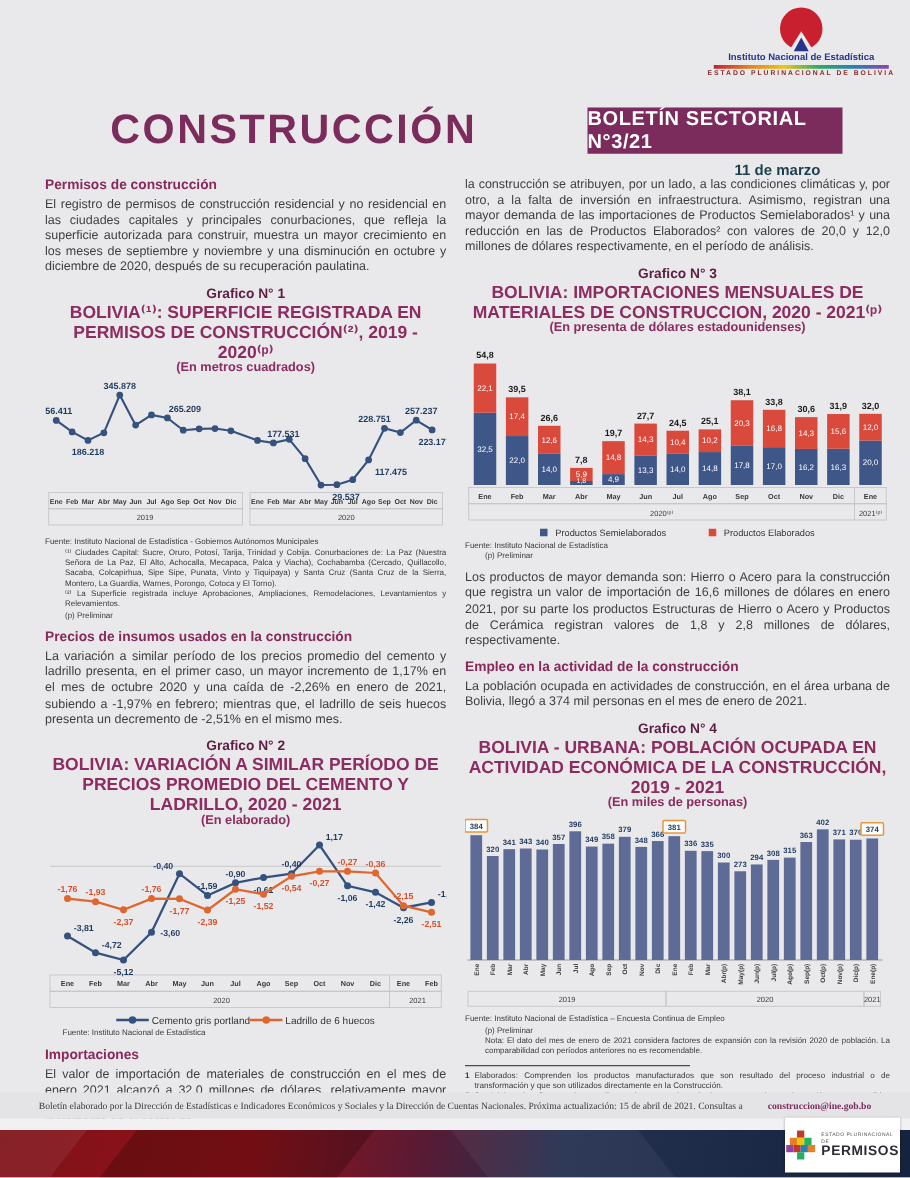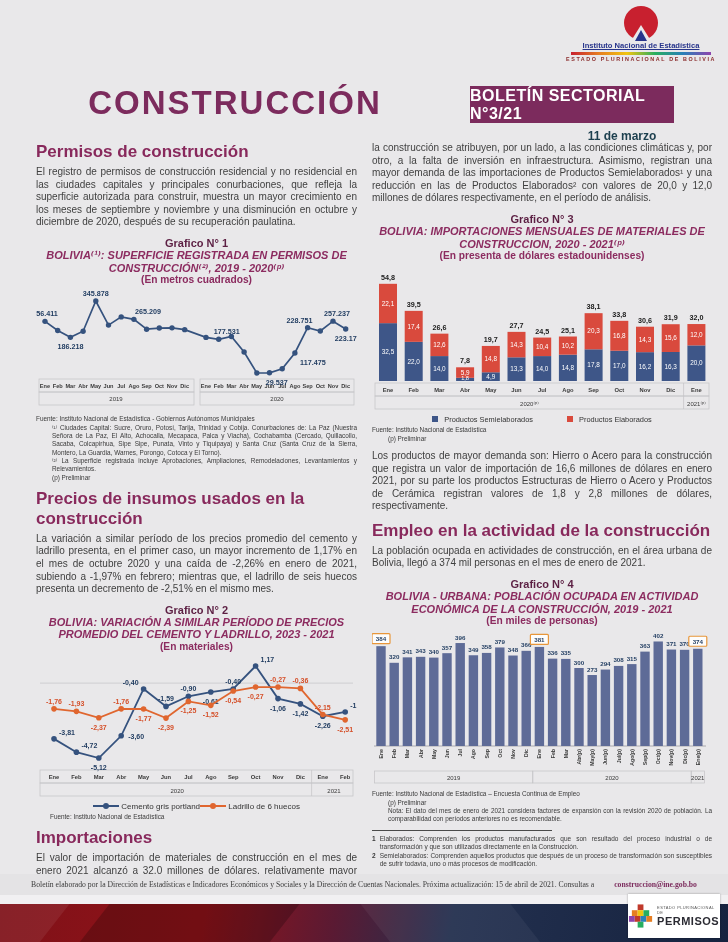--- a/index.html
+++ b/index.html
@@ -5,40 +5,40 @@
   html,body{margin:0;padding:0;}
   body{font-family:"Liberation Sans","DejaVu Sans",sans-serif;background:#d8d7d9;}
   #page{position:relative;width:728px;height:942px;background:#e9e8ea;overflow:hidden;margin:0 auto;}
 
   
   .ine-logo{position:absolute;left:555px;top:6px;width:172px;text-align:center;}
   .ine-circle{width:34px;height:34px;border-radius:50%;background:#c8202f;margin:0 auto;position:relative;}
   .ine-circle .white-tri{position:absolute;left:7px;bottom:-1px;width:0;height:0;border-left:10px solid transparent;border-right:10px solid transparent;border-bottom:16px solid #e9e8ea;}
   .ine-circle .blue-tri{position:absolute;left:11px;bottom:-1px;width:0;height:0;border-left:6px solid transparent;border-right:6px solid transparent;border-bottom:11px solid #27348b;}
   .ine-word{color:#27348b;font-weight:bold;font-size:19px;letter-spacing:1px;line-height:1;margin-top:1px;}
-  .ine-name{color:#27348b;font-weight:bold;font-size:7.6px;margin-top:1px;text-decoration:underline;}
+  .ine-name{color:#27348b;font-weight:bold;font-size:7.6px;margin-top:1px;}
   .ine-rainbow{height:2.5px;width:140px;margin:2px auto 1px auto;background:linear-gradient(90deg,#c8202f,#e67e22,#f1c40f,#27ae60,#2980b9,#8e44ad);}
   .ine-country{color:#8a2b2b;font-size:5.4px;letter-spacing:1.6px;font-weight:bold;}
 
   .page-title{position:absolute;left:0;top:84px;width:470px;text-align:center;color:#7c2b5d;font-size:33px;font-weight:bold;letter-spacing:2px;}
   .banner{position:absolute;left:470px;top:86px;width:204px;height:37px;background:#7c2b5d;display:flex;align-items:center;justify-content:flex-end;}
   .banner span{color:#ffffff;font-weight:bold;font-size:16px;letter-spacing:.5px;}
   .issue-date{position:absolute;left:493px;top:129px;width:258px;text-align:center;color:#1c3f4e;font-weight:bold;font-size:12px;}
 
   
   .col{position:absolute;top:142px;}
   .col-left{left:36px;width:321px;}
   .col-right{left:372px;width:340px;}
 
-  h3.sec{color:#88295c;font-size:17px;font-weight:bold;margin:0 0 4px 0;}
+  h3.sec{color:#88295c;font-size:11px;font-weight:bold;margin:0 0 4px 0;}
   p.body{color:#3f3f3f;font-size:10px;line-height:1.26;text-align:justify;margin:0 0 8px 0;}
 
   .gtitle{text-align:center;margin:2px 0 2px 0;}
   .gtitle .l1{color:#5c1f43;font-weight:bold;font-size:11px;}
-  .gtitle .l2{color:#8c2c60;font-weight:bold;font-size:11px;line-height:1.15;font-style:italic;}
+  .gtitle .l2{color:#8c2c60;font-weight:bold;font-size:14px;line-height:1.15;}
   .gtitle .l3{color:#8c2c60;font-weight:bold;font-size:10.2px;}
 
   .src{color:#3a3a3a;font-size:6.4px;line-height:1.3;margin:1px 0 7px 0;}
   .src .ind{padding-left:16px;text-align:justify;}
   .src .ind2{padding-left:16px;}
 
   .legend-row{display:flex;justify-content:center;align-items:center;margin:0 0 2px 0;font-size:8px;color:#333;}
   .legend-line{display:inline-block;width:26px;height:2px;position:relative;top:-2px;}
   .legend-dot{position:absolute;left:10px;top:-2.4px;width:6px;height:6px;border-radius:50%;}
   .legend-sq{display:inline-block;width:6px;height:6px;margin-right:4px;}
@@ -167,22 +167,22 @@
       <div class="ind">⁽¹⁾ Ciudades Capital: Sucre, Oruro, Potosí, Tarija, Trinidad y Cobija. Conurbaciones de: La Paz (Nuestra Señora de La Paz, El Alto, Achocalla, Mecapaca, Palca y Viacha), Cochabamba (Cercado, Quillacollo, Sacaba, Colcapirhua, Sipe Sipe, Punata, Vinto y Tiquipaya) y Santa Cruz (Santa Cruz de la Sierra, Montero, La Guardia, Warnes, Porongo, Cotoca y El Torno).</div>
       <div class="ind">⁽²⁾ La Superficie registrada incluye Aprobaciones, Ampliaciones, Remodelaciones, Levantamientos y Relevamientos.</div>
       <div class="ind2">(p) Preliminar</div>
     </div>
 
     <h3 class="sec">Precios de insumos usados en la construcción</h3>
     <p class="body">La variación a similar período de los precios promedio del cemento y ladrillo presenta, en el primer caso, un mayor incremento de 1,17% en el mes de octubre 2020 y una caída de -2,26% en enero de 2021, subiendo a -1,97% en febrero; mientras que, el ladrillo de seis huecos presenta un decremento de -2,51% en el mismo mes.</p>
 
     <div class="gtitle">
       <div class="l1">Grafico N° 2</div>
-      <div class="l2">BOLIVIA: VARIACIÓN A SIMILAR PERÍODO DE PRECIOS PROMEDIO DEL CEMENTO Y LADRILLO, 2023 - 2021</div>
-      <div class="l3">(En materiales)</div>
+      <div class="l2">BOLIVIA: VARIACIÓN A SIMILAR PERÍODO DE PRECIOS PROMEDIO DEL CEMENTO Y LADRILLO, 2020 - 2021</div>
+      <div class="l3">(En elaborado)</div>
     </div>
     <div class="chart-wrap">
       <svg width="321" height="146" viewBox="0 0 321 146">
           <line x1="4" y1="29.1171" x2="317" y2="29.1171" stroke="#cfced1" stroke-width="1"></line>
           <rect x="4" y="116" width="313" height="13" fill="none" stroke="#c4c3c6" stroke-width="0.7"></rect>
           <rect x="4" y="129" width="313" height="13" fill="none" stroke="#c4c3c6" stroke-width="0.7"></rect>
           <line x1="275.59999999999997" y1="116" x2="275.59999999999997" y2="142" stroke="#c4c3c6" stroke-width="0.7"></line>
           <text x="18" y="125" font-size="5.8" fill="#3a3a3a" text-anchor="middle" font-family="Liberation Sans, DejaVu Sans, sans-serif" font-weight="bold">Ene</text>
           <text x="40.4" y="125" font-size="5.8" fill="#3a3a3a" text-anchor="middle" font-family="Liberation Sans, DejaVu Sans, sans-serif" font-weight="bold">Feb</text>
           <text x="62.8" y="125" font-size="5.8" fill="#3a3a3a" text-anchor="middle" font-family="Liberation Sans, DejaVu Sans, sans-serif" font-weight="bold">Mar</text>

